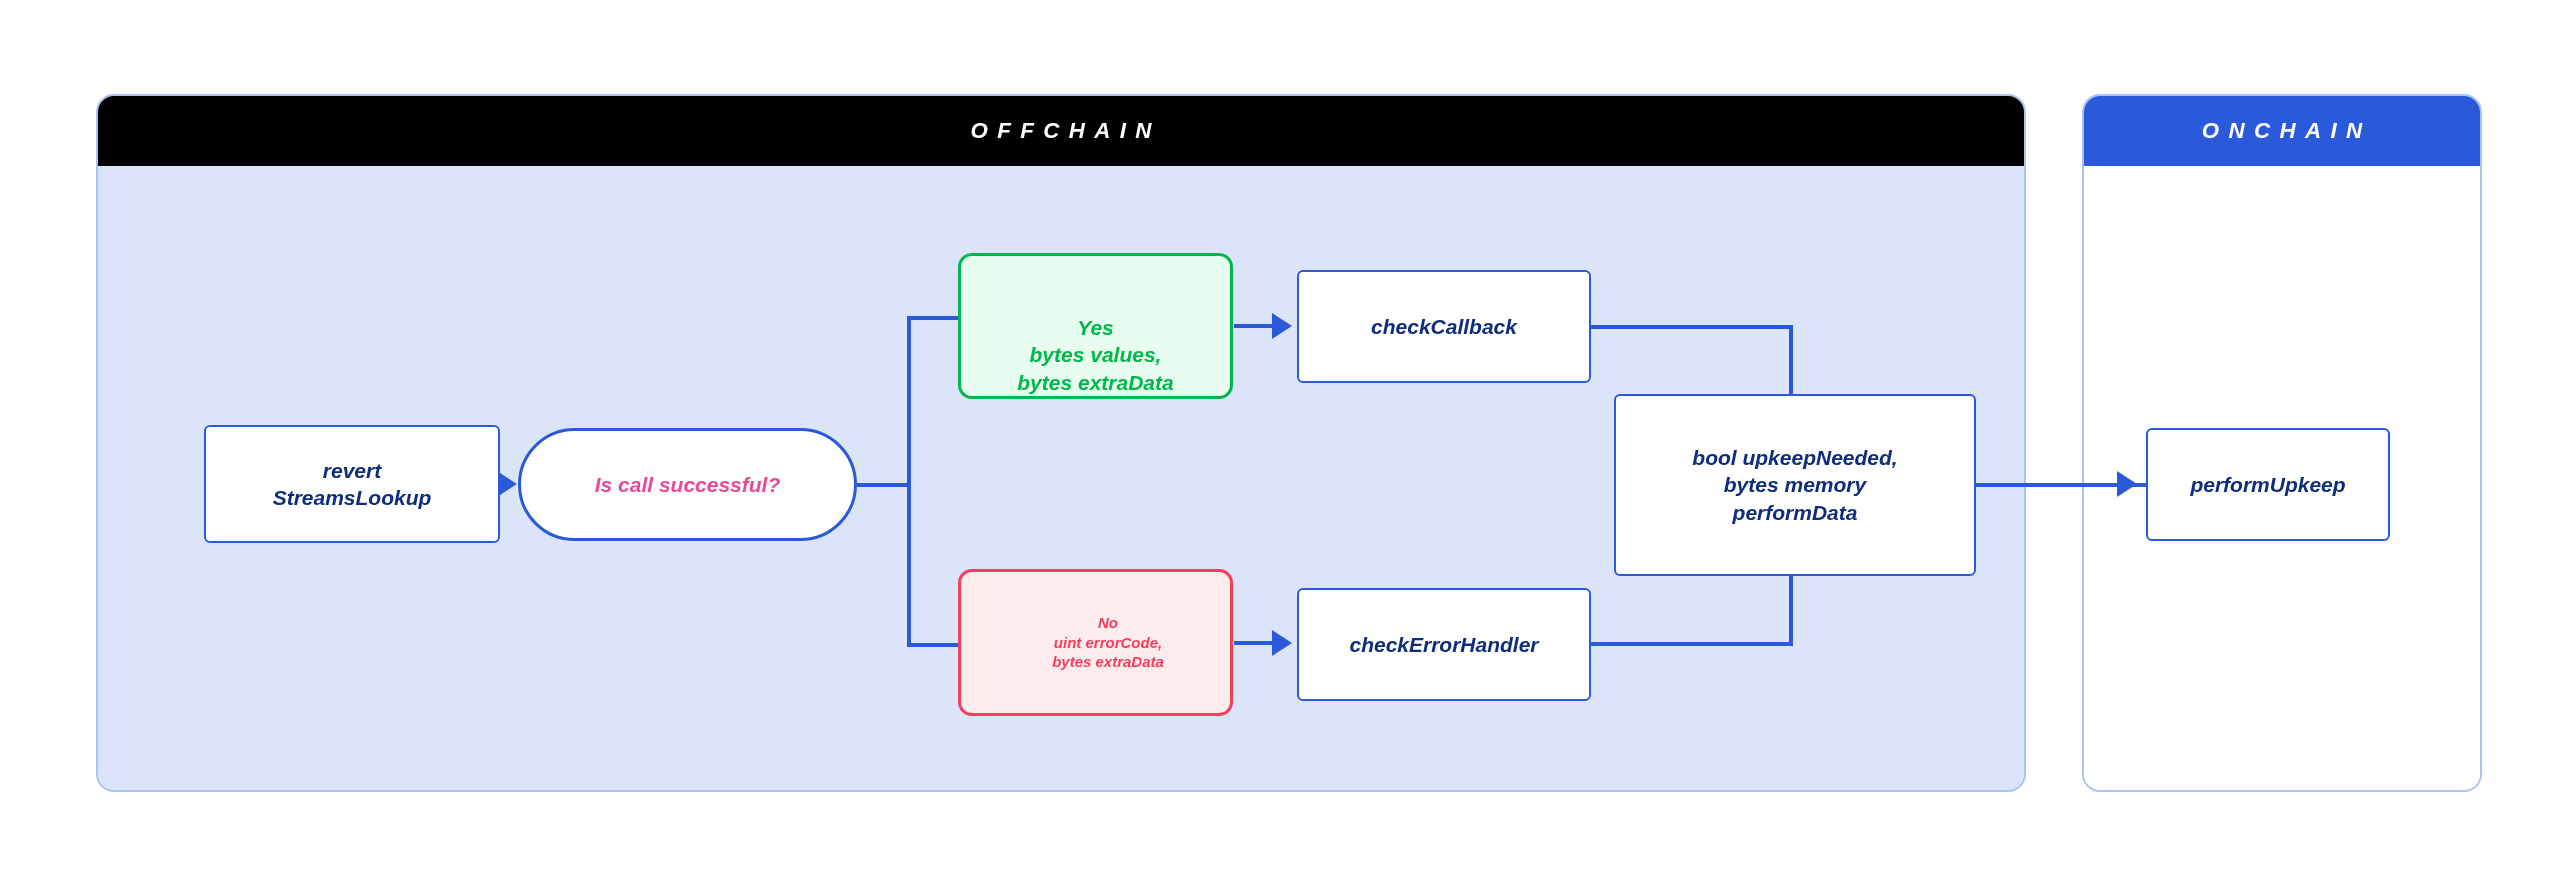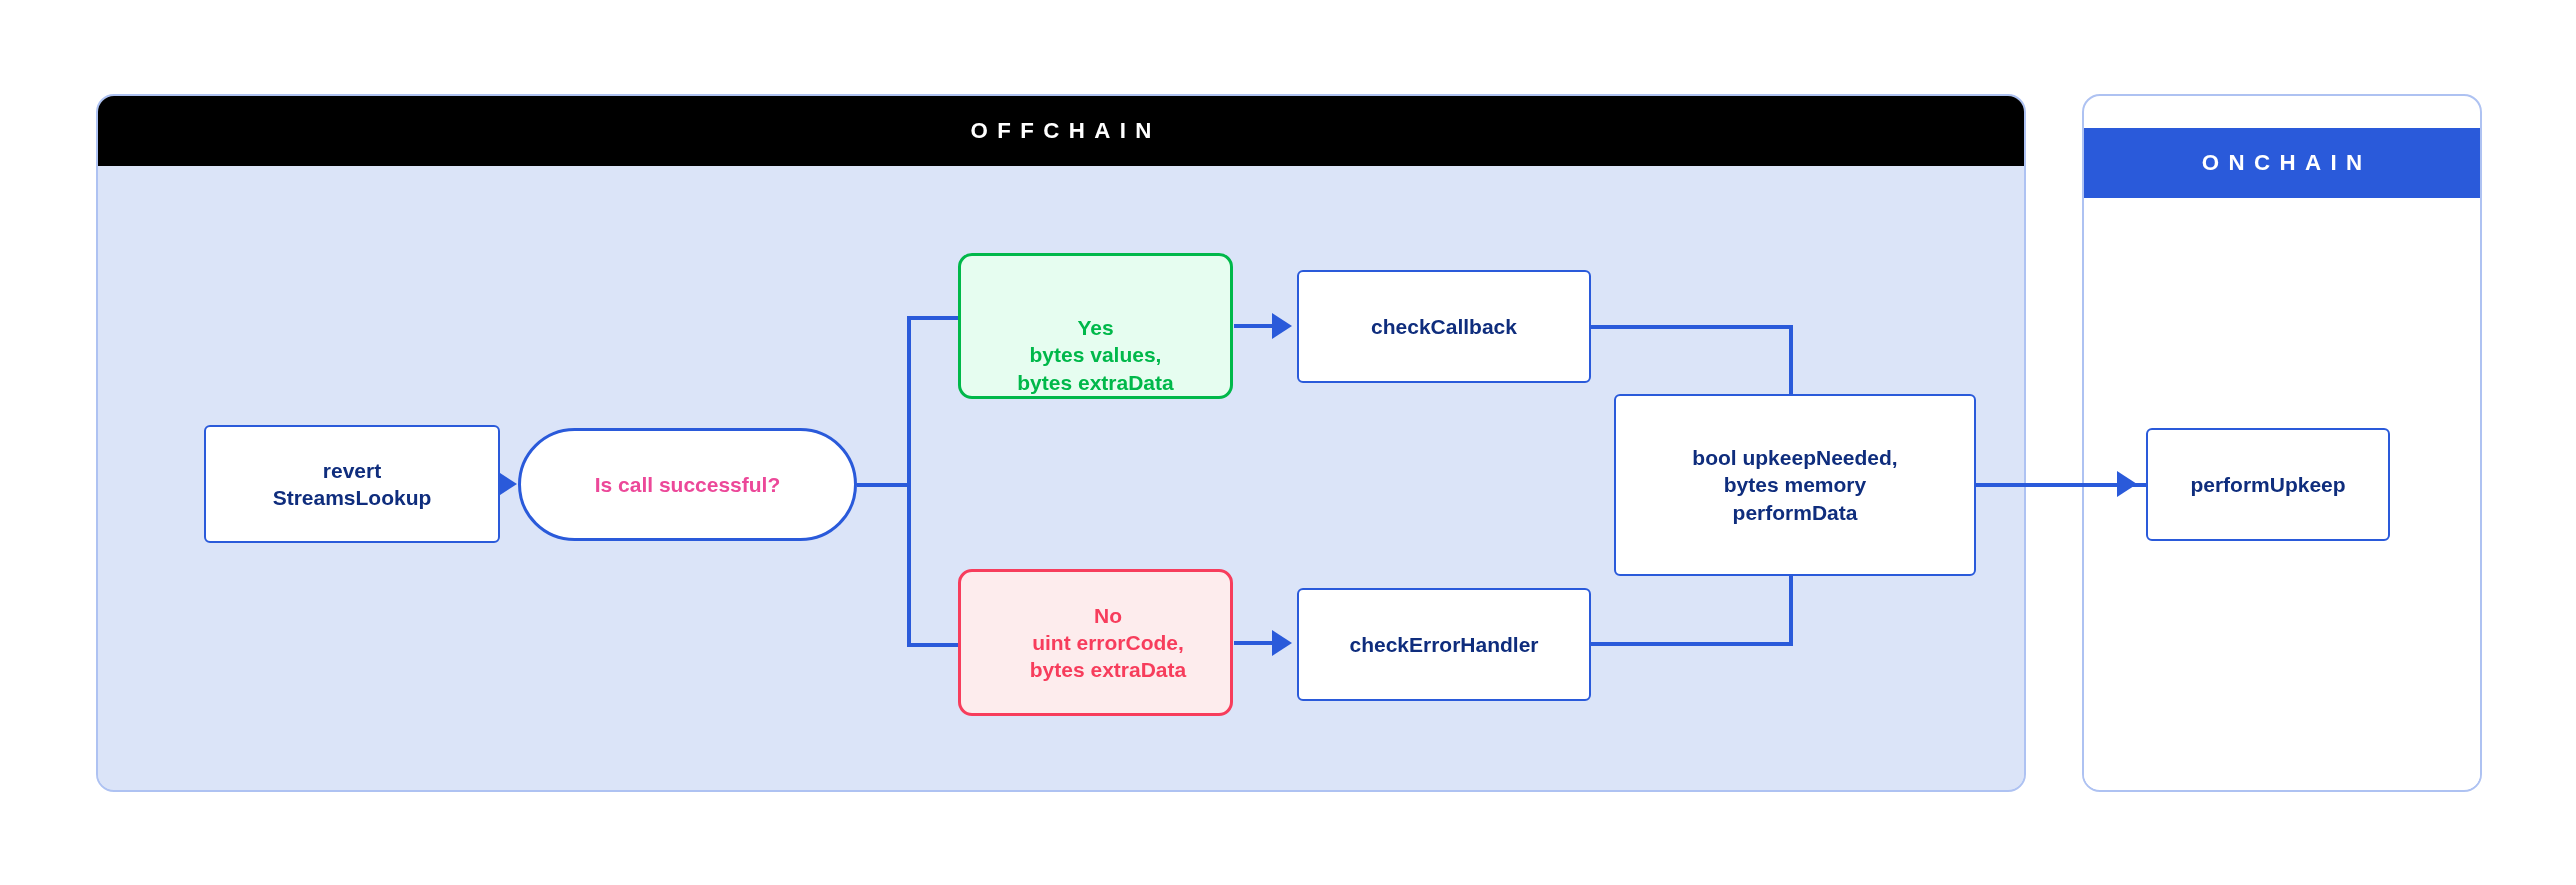--- a/index.html
+++ b/index.html
@@ -11,20 +11,21 @@
     width: 2576px;
     height: 886px;
     font-family: "Liberation Sans", sans-serif;
     overflow: hidden;
   }
   #stage {
     position: relative;
     width: 2576px;
     height: 886px;
     background: #ffffff;
+    font-style: italic;
   }
 
   
   .panel {
     position: absolute;
     box-sizing: border-box;
     border-radius: 18px;
     overflow: hidden;
   }
   .panel-header {
@@ -68,21 +69,20 @@
     left: 2082px;
     top: 94px;
     width: 400px;
     height: 698px;
     border: 2.1px solid #aec2f2;
     background: #ffffff;
   }
   #onchain-panel .panel-header {
     height: 70px;
     background: #2a5ada;
-    margin-top: 32px;
   }
   #onchain-panel .panel-body {
     top: 70px;
     height: 623px;
     background: #ffffff;
   }
 
   
   .node {
     position: absolute;
@@ -116,21 +116,21 @@
     background: #e6fdf0;
     color: #00b84a;
     font-size: 21px;
     align-items: flex-end;
   }
   .node-no {
     border: 3.7px solid #f73d5c;
     border-radius: 14px;
     background: #fdeced;
     color: #f73d5c;
-    font-size: 21px;
+    font-size: 15px;
     padding-left: 25px;
   }
 
   
   #node-revert          { left: 157px;  top: 425px;  width: 296px; height: 118px; margin-left: 47px; }
   #node-decision        { left: 518px;  top: 428px;  width: 339px; height: 113px; }
   #node-yes             { left: 958px; top: 253px;  width: 275px; height: 146px; }
   #node-no              { left: 958px; top: 569px; width: 275px; height: 147px; }
   #node-check-callback  { left: 1297px; top: 270px;  width: 294px; height: 113px; }
   #node-check-error     { left: 1297px; top: 588px; width: 294px; height: 113px; }

